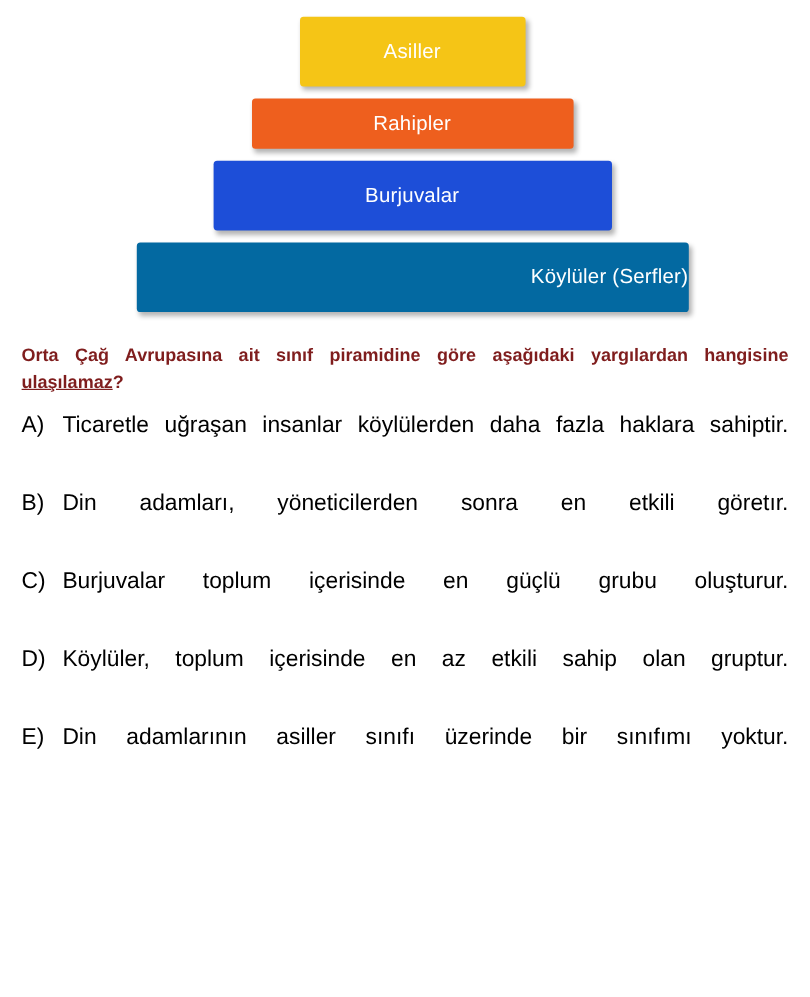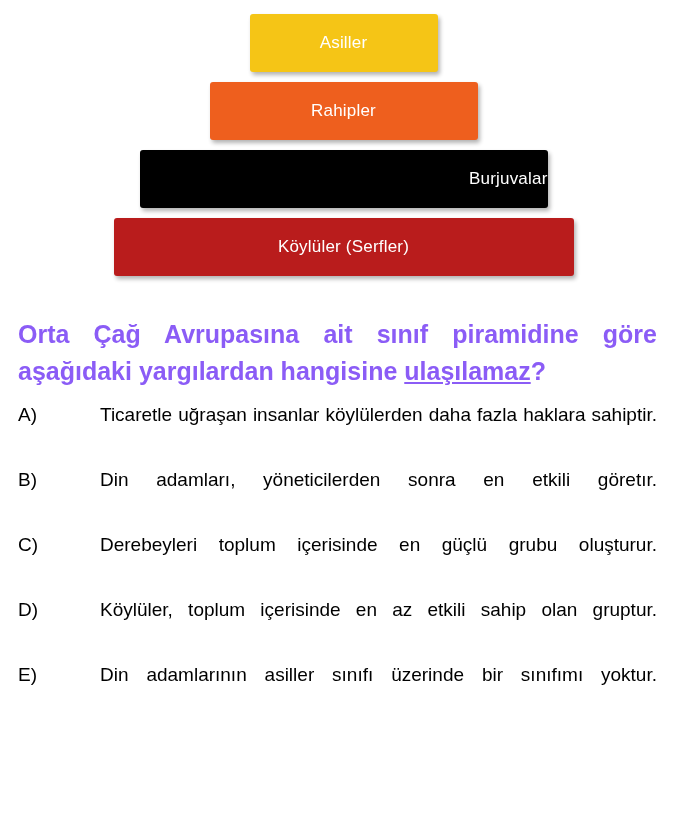--- a/index.html
+++ b/index.html
@@ -39,34 +39,34 @@
     align-items: center;
     justify-content: center;
     color: #ffffff;
     font-size: 17px;
     letter-spacing: 0.2px;
     border-radius: 3px;
     box-shadow: 2px 3px 4px rgba(0,0,0,0.30);
     margin-left: 12px;
   }
   .tier-1 { width: 188px; height: 58px; background: #f5c516; }
-  .tier-2 { width: 268px; height: 58px; background: #ee5f1e; text-align: right; }
-  .tier-3 { width: 408px; height: 58px; background: #000000; justify-content: flex-end; }
-  .tier-4 { width: 460px; height: 58px; background: #b91c1c; }
+  .tier-2 { width: 268px; height: 42px; background: #ee5f1e; text-align: right; }
+  .tier-3 { width: 332px; height: 58px; background: #1d4ed8; }
+  .tier-4 { width: 460px; height: 58px; background: #0369a1; justify-content: flex-end; }
   .tier-gap { height: 10px; }
 
   
   .question {
-    margin-top: 40px;
-    font-size: 25px;
+    margin-top: 26px;
+    font-size: 15px;
     font-weight: bold;
     line-height: 1.48;
     text-align: justify;
     text-justify: inter-word;
-    color: #8b5cf6;
+    color: #7f1d1d;
   }
   .question .underline {
     text-decoration: underline;
   }
 
   
   .options {
     margin-top: 12px;
   }
   .option {
@@ -79,21 +79,20 @@
   .option-letter {
     flex: 0 0 auto;
     width: 34px;
     white-space: nowrap;
   }
   .option-text {
     flex: 1 1 auto;
     text-align: justify;
     text-justify: inter-word;
     hyphens: manual;
-    margin-left: 48px;
   }
   .option-text::after {
     content: "";
     display: inline-block;
     width: 100%;
   }
 </style>
 </head>
 <body>
 
@@ -142,21 +141,21 @@
       <span class="option-text">Ticaretle uğraşan insanlar köylülerden daha faz­la haklara sahiptir.</span>
     </div>
 
     <div class="option">
       <span class="option-letter">B)</span>
       <span class="option-text">Din adamları, yöneticilerden sonra en etkili göre­tır.</span>
     </div>
 
     <div class="option">
       <span class="option-letter">C)</span>
-      <span class="option-text">Derebeyleri toplum içerisinde en güçlü grubu oluşturur.</span>
+      <span class="option-text">Burjuvalar toplum içerisinde en güçlü grubu oluşturur.</span>
     </div>
 
     <div class="option">
       <span class="option-letter">D)</span>
       <span class="option-text">Köylüler, toplum içerisinde en az etkili sahip olan gruptur.</span>
     </div>
 
     <div class="option">
       <span class="option-letter">E)</span>
       <span class="option-text">Din adamlarının asiller sınıfı üzerinde bir sınıfı­mı yoktur.</span>

